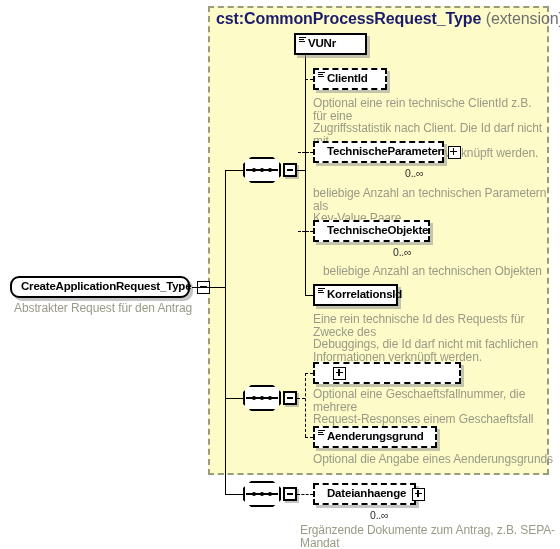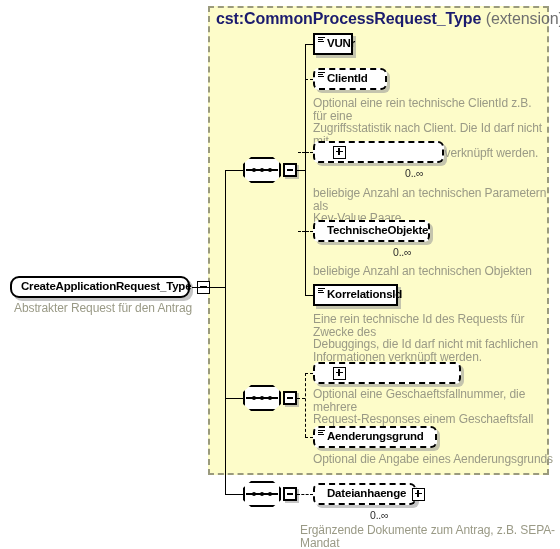--- a/index.html
+++ b/index.html
@@ -55,21 +55,20 @@
     font-size: 11.5px;
     font-weight: bold;
     color: #000000;
     white-space: nowrap;
     box-shadow: 3px 3px 0 0 rgba(150,150,150,0.55);
     letter-spacing: -0.2px;
   }
   .node.optional {
     border-style: dashed;
     border-width: 2px;
-    border-radius: 6px;
   }
   .node .nlabel {
     line-height: 1;
   }
 
   
   .type-glyph {
     position: absolute;
     left: 3px;
     top: 2px;
@@ -248,21 +247,21 @@
 </div>
 
 <div class="ln h" style="left:297px; top:170px; width:8px;"></div>
 <div class="ln v" style="left:305px; top:44px; height:252px;"></div>
 <div class="ln h" style="left:305px; top:44px; width:8px;"></div>
 <div class="ln dash-h" style="left:305px; top:79px; width:8px;"></div>
 <div class="ln dash-h" style="left:298px; top:152px; width:15px;"></div>
 <div class="ln dash-h" style="left:298px; top:231px; width:15px;"></div>
 <div class="ln h" style="left:305px; top:295px; width:8px;"></div>
 
-<div class="node" style="left:313px; top:33px; width:40px;">
+<div class="node" style="left:294px; top:33px; width:73px;">
   <span class="type-glyph">
       <i></i>
       <i></i>
       <i></i>
     </span>
   <span class="nlabel">VUNr</span>
 </div>
 
 <div class="node optional" style="left:313px; top:68px; width:74px;">
   <span class="type-glyph">
@@ -270,31 +269,32 @@
       <i></i>
       <i></i>
     </span>
   <span class="nlabel">ClientId</span>
 </div>
 <div class="desc" style="left:313px; top:97px; width:235px;">Optional eine rein technische ClientId z.B. für eine
 Zugriffsstatistik nach Client. Die Id darf nicht mit
 fachlichen Informationen verknüpft werden.</div>
 
 <div class="node optional" style="left:313px; top:141px; width:131px;">
+  <span class="nlabel">TechnischeParameter</span>
   <span class="plus-box"></span>
 </div>
 <div class="card" style="left:405px; top:167px;">0..∞</div>
 <div class="desc" style="left:313px; top:187px; width:235px;">beliebige Anzahl an technischen Parametern als
 Key-Value Paare</div>
 
 <div class="node optional" style="left:313px; top:220px; width:117px;">
   <span class="nlabel">TechnischeObjekte</span>
 </div>
 <div class="card" style="left:393px; top:246px;">0..∞</div>
-<div class="desc" style="left:313px; top:265px; width:235px;">beliebige Anzahl an technischen Objekten</div>
+<div class="desc" style="left:323px; top:265px; width:235px;">beliebige Anzahl an technischen Objekten</div>
 
 <div class="node" style="left:313px; top:284px; width:85px;">
   <span class="type-glyph">
       <i></i>
       <i></i>
       <i></i>
     </span>
   <span class="nlabel">KorrelationsId</span>
 </div>
 <div class="desc" style="left:313px; top:313px; width:245px;">Eine rein technische Id des Requests für Zwecke des

